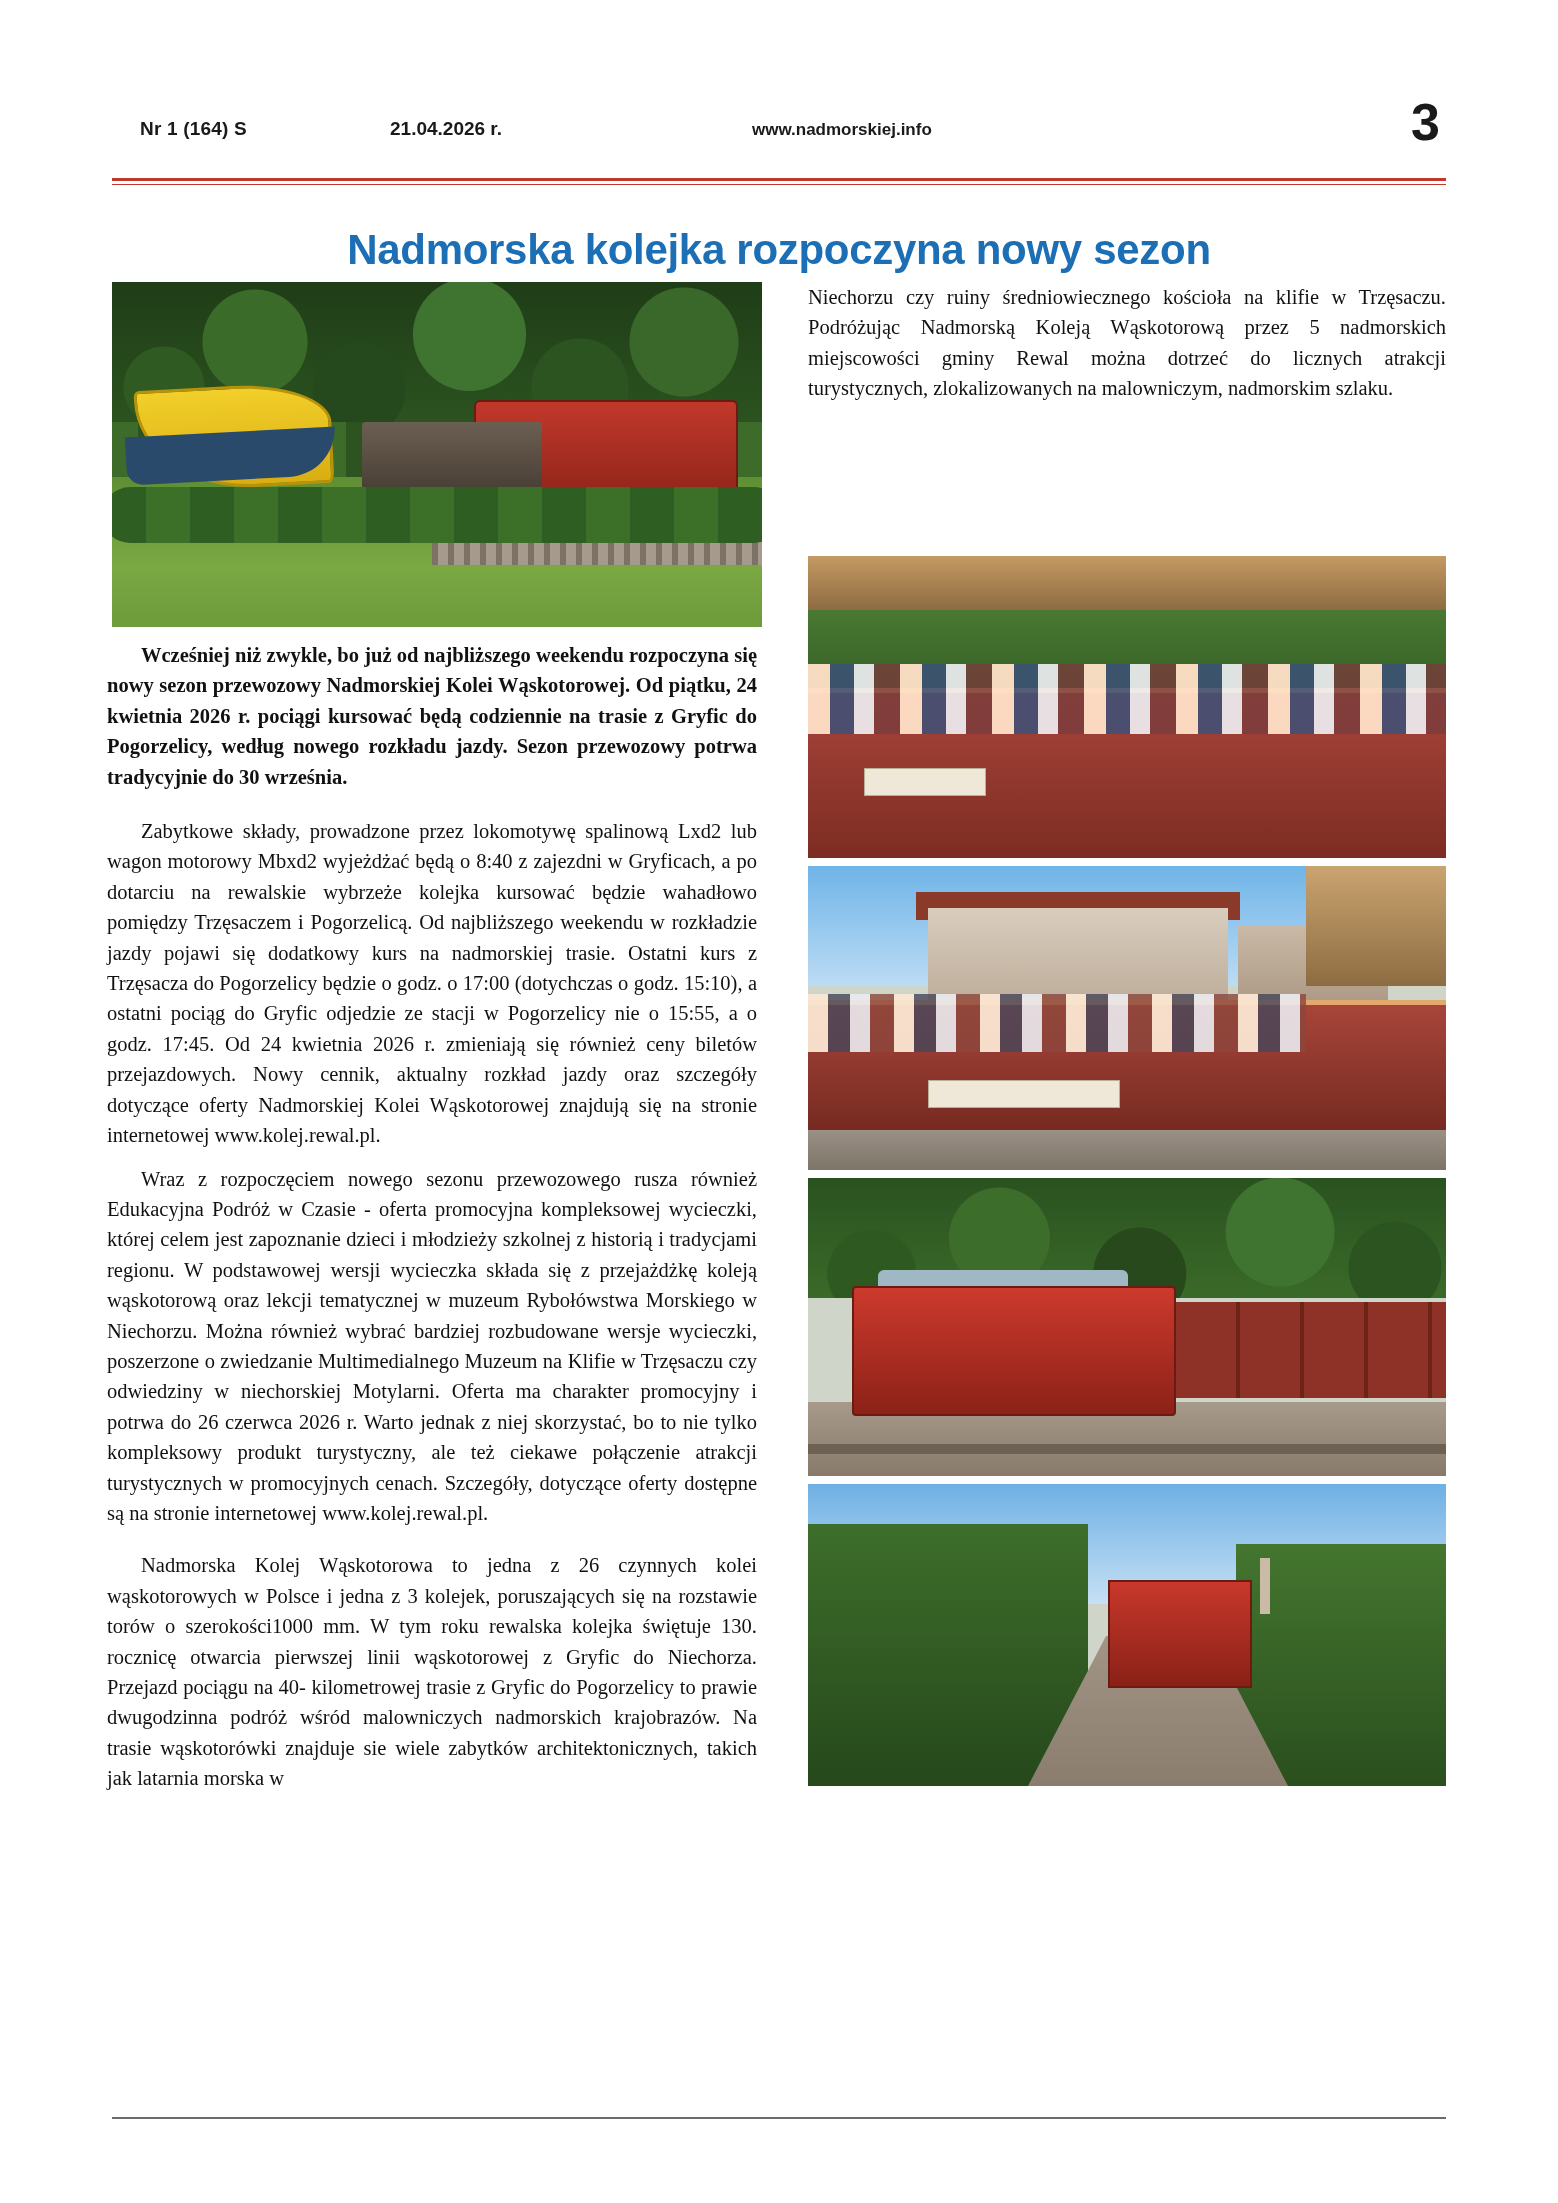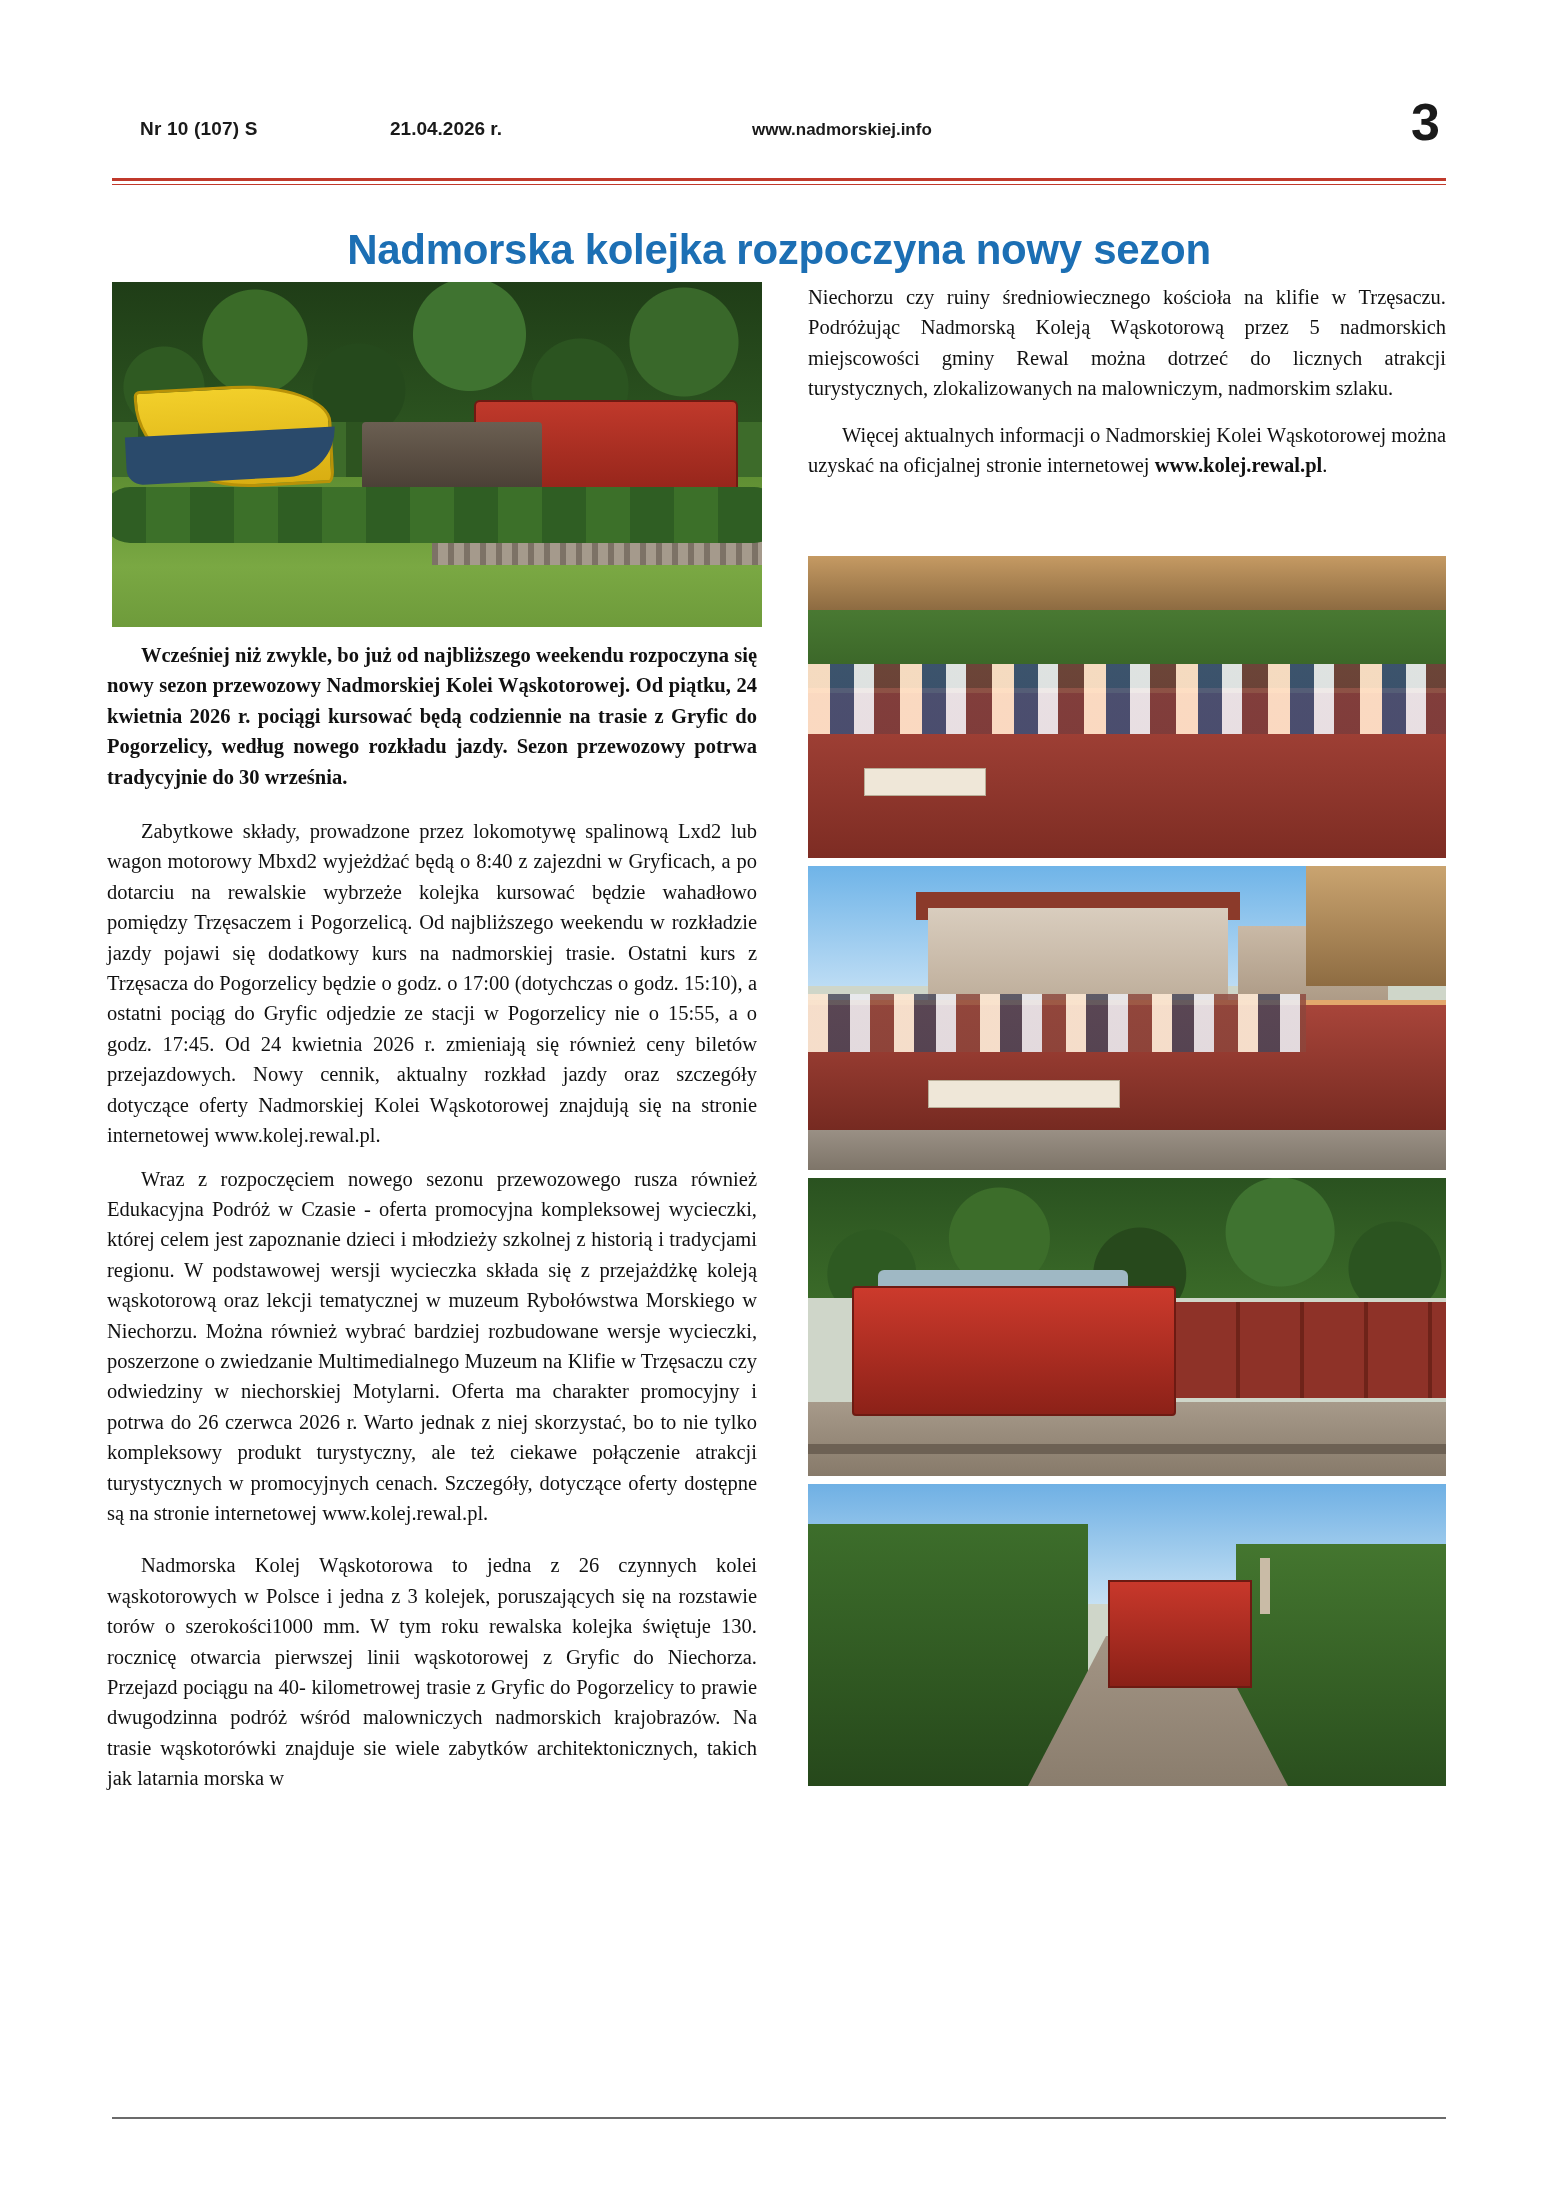--- a/index.html
+++ b/index.html
@@ -353,21 +353,21 @@
     position:absolute; left:452px; top:74px; width:10px; height:56px;
     background:#c9bba6;
   }
 </style>
 </head>
 <body>
 
 <div class="page">
 
   <div class="masthead">
-    <div class="issue">Nr 10  (107) S</div>
+    <div class="issue">Nr 1  (164) S</div>
     <div class="date">21.04.2026 r.</div>
     <div class="site">www.nadmorskiej.info</div>
     <div class="pagenum">3</div>
   </div>
 
   <div class="rule-top"></div>
   <div class="rule-top2"></div>
 
   <h1 class="article-title">Nadmorska kolejka rozpoczyna nowy sezon</h1>
 
@@ -385,21 +385,20 @@
 
   <div class="col-left" style="top:640px;">
     <p class="body lead">Wcześniej niż zwykle, bo już od najbliższego weekendu rozpoczyna się nowy sezon przewozowy Nadmorskiej Kolei Wąskotorowej. Od piątku, 24 kwietnia 2026 r. pociągi kursować będą codziennie na trasie z Gryfic do Pogorzelicy, według nowego rozkładu jazdy. Sezon przewozowy potrwa tradycyjnie do 30 września.</p>
     <p class="body indent" style="margin-top:24px;">Zabytkowe składy, prowadzone przez lokomotywę spalinową Lxd2 lub wagon motorowy Mbxd2 wyjeżdżać będą o 8:40 z zajezdni w Gryficach, a po dotarciu na rewalskie wybrzeże kolejka kursować będzie wahadłowo pomiędzy Trzęsaczem i Pogorzelicą. Od najbliższego weekendu w rozkładzie jazdy pojawi się dodatkowy kurs na nadmorskiej trasie. Ostatni kurs z Trzęsacza do Pogorzelicy będzie o godz. o 17:00 (dotychczas o godz. 15:10), a ostatni pociąg do Gryfic odjedzie ze stacji w Pogorzelicy nie o 15:55, a o godz. 17:45. Od 24 kwietnia 2026 r. zmieniają się również ceny biletów przejazdowych. Nowy cennik, aktualny rozkład jazdy oraz szczegóły dotyczące oferty Nadmorskiej Kolei Wąskotorowej znajdują się na stronie internetowej www.kolej.rewal.pl.</p>
     <p class="body indent">Wraz z rozpoczęciem nowego sezonu przewozowego rusza również Edukacyjna Podróż w Czasie - oferta promocyjna kompleksowej wycieczki, której celem jest zapoznanie dzieci i młodzieży szkolnej z historią i tradycjami regionu. W podstawowej wersji wycieczka składa się z przejażdżkę koleją wąskotorową oraz lekcji tematycznej w muzeum Rybołówstwa Morskiego w Niechorzu. Można również wybrać bardziej rozbudowane wersje wycieczki, poszerzone o zwiedzanie Multimedialnego Muzeum na Klifie w Trzęsaczu czy odwiedziny w niechorskiej Motylarni. Oferta ma charakter promocyjny i potrwa do 26 czerwca 2026 r. Warto jednak z niej skorzystać, bo to nie tylko kompleksowy produkt turystyczny, ale też ciekawe połączenie atrakcji turystycznych w promocyjnych cenach. Szczegóły, dotyczące oferty dostępne są na stronie internetowej www.kolej.rewal.pl.</p>
     <p class="body indent" style="margin-top:22px;">Nadmorska Kolej Wąskotorowa to jedna z 26 czynnych kolei wąskotorowych w Polsce i jedna z 3 kolejek, poruszających się na rozstawie torów o szerokości1000 mm. W tym roku rewalska kolejka świętuje 130. rocznicę otwarcia pierwszej linii wąskotorowej z Gryfic do Niechorza. Przejazd pociągu na 40- kilometrowej trasie z Gryfic do Pogorzelicy to prawie dwugodzinna podróż wśród malowniczych nadmorskich krajobrazów. Na trasie wąskotorówki znajduje sie wiele zabytków architektonicznych, takich jak latarnia morska w</p>
   </div>
 
   <div class="col-right">
     <p class="body">Niechorzu czy ruiny średniowiecznego kościoła na klifie w Trzęsaczu. Podróżując Nadmorską Koleją Wąskotorową przez 5 nadmorskich miejscowości gminy Rewal można dotrzeć do licznych atrakcji turystycznych, zlokalizowanych na malowniczym, nadmorskim szlaku.</p>
-    <p class="body indent" style="margin-top:16px;"><span>Więcej aktualnych informacji o Nadmorskiej Kolei Wąskotorowej można uzyskać na oficjalnej stronie internetowej </span><span class="bold-inline">www.kolej.rewal.pl</span><span>.</span></p>
   </div>
 
   <div class="photo ph2">
     <div class="forest"></div>
     <div class="canopy"></div>
     <div class="car"></div>
     <div class="people"></div>
     <div class="plate"></div>
   </div>
 

